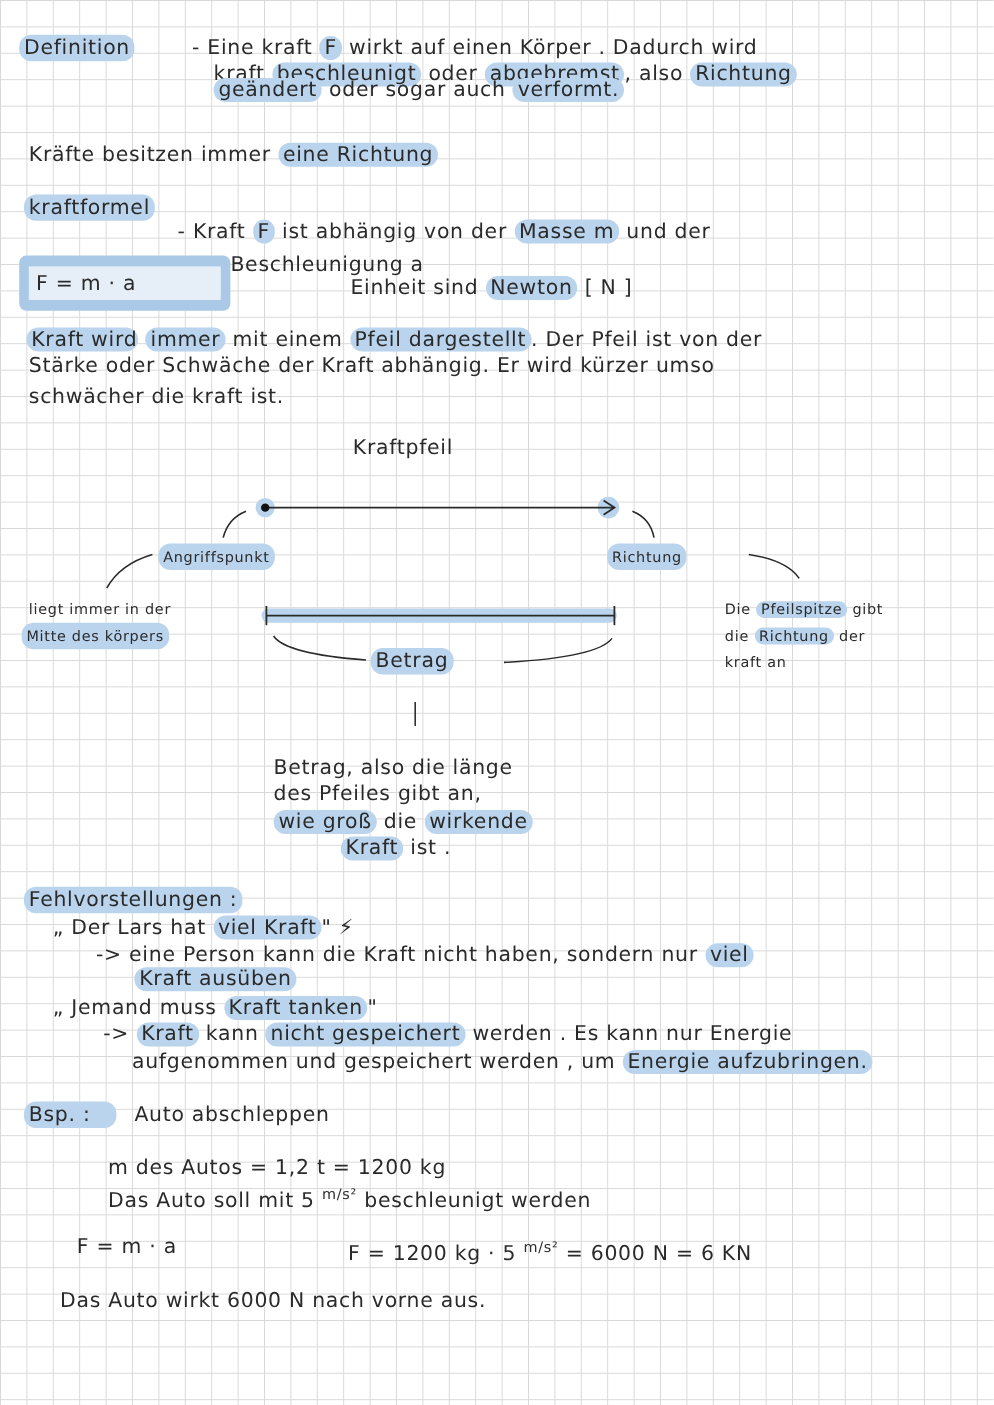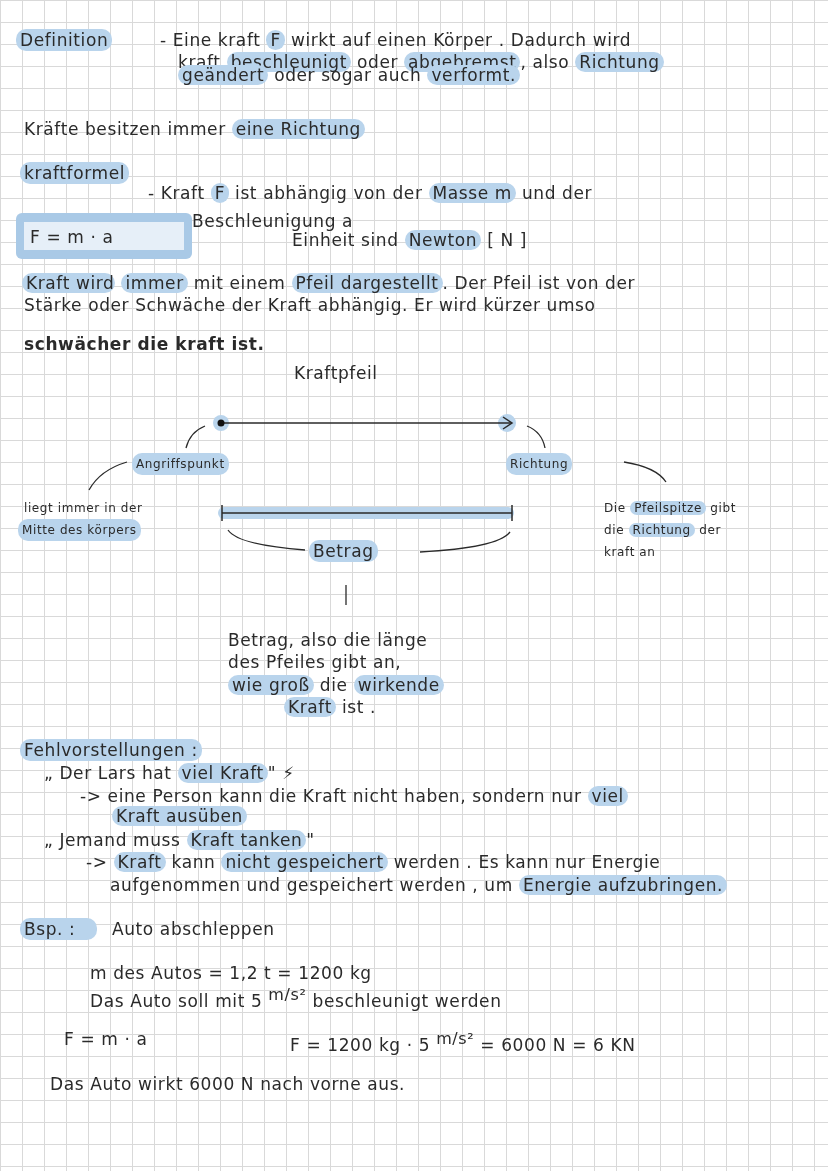--- a/index.html
+++ b/index.html
@@ -13,21 +13,21 @@
     background-position:0 0;
     font-family:"DejaVu Sans", sans-serif;
     color:#2a2a2a;
   }
   .t{position:absolute;white-space:nowrap;font-size:17px;letter-spacing:0.6px;line-height:22px;}
   .hl{background:#b9d4ec;border-radius:10px;padding:0 4px;}
   .sm{font-size:12px;}
   svg.d{position:absolute;left:0;top:0;}
   .box{position:absolute;left:16px;top:213px;width:176px;height:46px;background:#a9c9e6;border-radius:6px;}
   .box-in{position:absolute;left:24px;top:222px;width:160px;height:28px;background:#e6eff8;}
-  .sup{font-size:16px;vertical-align:super;}
+  .sup{font-size:12px;vertical-align:super;}
 </style>
 </head>
 <body>
 
 <div class="t hl" style="left:16px;top:29px;">Definition</div>
 <div class="t" style="left:160px;top:29px;">
   <span>- Eine kraft</span>
   <span class="hl">F</span>
   <span>wirkt auf einen Körper . Dadurch wird</span>
 </div>
@@ -68,21 +68,21 @@
   <span>[ N ]</span>
 </div>
 
 <div class="t" style="left:22px;top:272px;">
   <span class="hl" style="padding:0 1px 0 4px;">Kraft wird</span>
   <span class="hl">immer</span>
   <span>mit einem</span>
   <span class="hl">Pfeil dargestellt</span><span>. Der Pfeil ist von der</span>
 </div>
 <div class="t" style="left:24px;top:294px;">Stärke oder Schwäche der Kraft abhängig. Er wird kürzer umso</div>
-<div class="t" style="left:24px;top:333px;font-weight:bold;">schwächer die kraft ist.</div>
+<div class="t" style="left:24px;top:320px;">schwächer die kraft ist.</div>
 
 <svg class="d" width="828" height="1171">
 
   <circle cx="221" cy="423" r="8" fill="#b9d4ec"></circle>
   <circle cx="507" cy="423" r="9" fill="#b9d4ec"></circle>
   <rect x="218" y="507" width="296" height="12" rx="6" fill="#b9d4ec"></rect>
 
   <line x1="221" y1="423" x2="512" y2="423" stroke="#2a2a2a" stroke-width="1.5"></line>
   <circle cx="221" cy="423" r="3.5" fill="#111"></circle>
   <polyline points="503,417 512,423 503,429" fill="none" stroke="#2a2a2a" stroke-width="1.5"></polyline>

